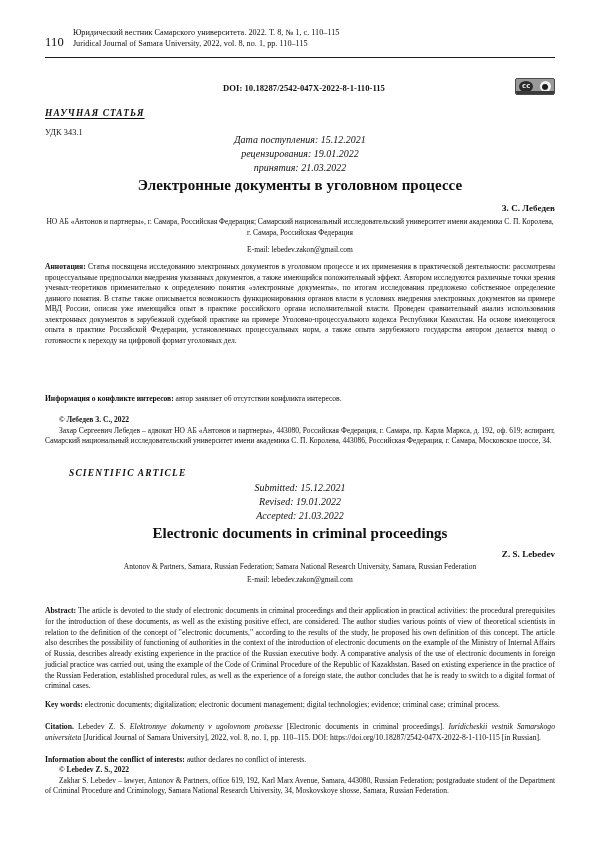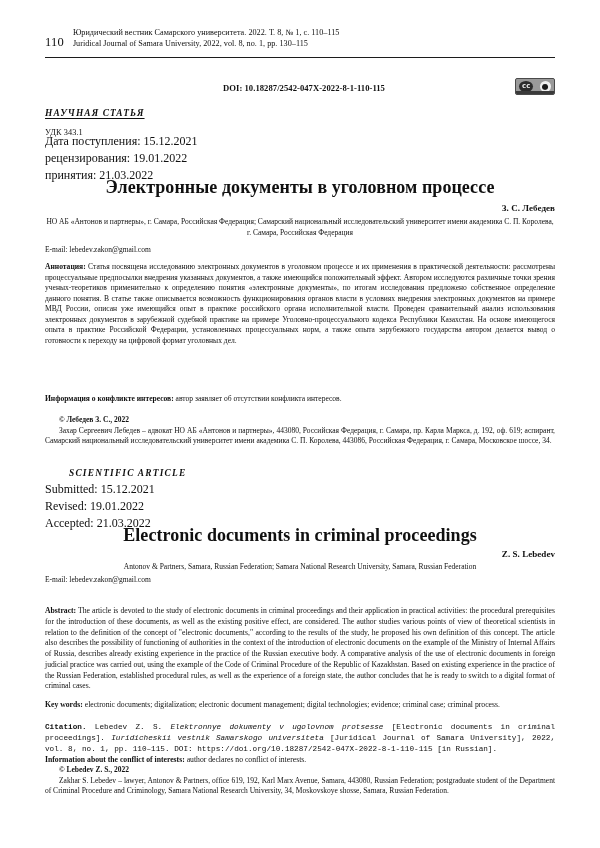--- a/index.html
+++ b/index.html
@@ -135,43 +135,44 @@
   .section-kicker.plain {
     text-decoration: none;
     letter-spacing: 1.2px;
     margin-left: 24px;
   }
   .udc {
     font-size: 8.3px;
     letter-spacing: 0.1px;
   }
   .dates {
-    text-align: left;
-    font-size: 12px;
+    text-align: center;
+    font-size: 10px;
     line-height: 1.42;
+    font-style: italic;
   }
   .art-title {
     text-align: center;
-    font-size: 18px;
+    font-size: 15px;
     font-weight: bold;
     letter-spacing: 0.05px;
   }
   .author {
     text-align: right;
     font-size: 9px;
     font-weight: bold;
     letter-spacing: 0.05px;
   }
   .affil {
     text-align: center;
     font-size: 7.5px;
     line-height: 1.45;
   }
   .email {
-    text-align: left;
+    text-align: center;
     font-size: 7.5px;
   }
   .abstract {
     font-size: 7.55px;
     line-height: 1.40;
     text-align: justify;
     text-justify: inter-word;
   }
   .abstract b, .meta b { font-weight: bold; }
   .meta {
@@ -199,21 +200,21 @@
 </style>
 </head>
 <body>
 
 <div class="page">
 
   <div class="runhead">
     <div class="folio">110</div>
     <div class="runhead-lines">
       <div>Юридический вестник Самарского университета. 2022. Т. 8, № 1, с. 110–115</div>
-      <div>Juridical Journal of Samara University, 2022, vol. 8, no. 1, pp. 130–115</div>
+      <div>Juridical Journal of Samara University, 2022, vol. 8, no. 1, pp. 110–115</div>
     </div>
   </div>
   <div class="runhead-rule"></div>
 
   <div class="doi-row">
     <div class="doi">DOI: 10.18287/2542-047X-2022-8-1-110-115</div>
     <div class="cc-badge">
       <span class="cc-mark">cc</span>
       <span class="cc-by">●</span>
       <span class="cc-strip"></span>
@@ -260,21 +261,21 @@
   <div class="col affil" style="top:562px;">Antonov &amp; Partners, Samara, Russian Federation; Samara National Research University, Samara, Russian Federation</div>
   <div class="col email" style="top:575px;">E-mail: lebedev.zakon@gmail.com</div>
 
   <div class="col eng-abs" style="top:594px;">
     <b>Abstract:</b><span> The article is devoted to the study of electronic documents in criminal proceedings and their application in practical activities: the procedural prerequisites for the introduction of these documents, as well as the existing positive effect, are considered. The author studies various points of view of theoretical scientists in relation to the definition of the concept of "electronic documents," according to the results of the study, he proposed his own definition of this concept. The article also describes the possibility of functioning of authorities in the context of the introduction of electronic documents on the example of the Ministry of Internal Affairs of Russia, describes already existing experience in the practice of the Russian executive body. A comparative analysis of the use of electronic documents in foreign judicial practice was carried out, using the example of the Code of Criminal Procedure of the Republic of Kazakhstan. Based on existing experience in the practice of the Russian Federation, established procedural rules, as well as the experience of a foreign state, the author concludes that he is ready to switch to a digital format of criminal cases.</span>
   </div>
 
   <div class="col eng-abs" style="top:688px;">
     <b>Key words:</b><span> electronic documents; digitalization; electronic document management; digital technologies; evidence; criminal case; criminal process.</span>
   </div>
-  <div class="col eng-abs" style="top:710px;font-family:Liberation Mono, monospace;">
+  <div class="col eng-abs" style="top:710px;">
     <b>Citation.</b><span> Lebedev Z. S. </span><span class="ital">Elektronnye dokumenty v ugolovnom protsesse</span><span> [Electronic documents in criminal proceedings]. </span><span class="ital">Iuridicheskii vestnik Samarskogo universiteta</span><span> [Juridical Journal of Samara University], 2022, vol. 8, no. 1, pp. 110–115. DOI: https://doi.org/10.18287/2542-047X-2022-8-1-110-115 [in Russian].</span>
   </div>
   <div class="col eng-abs" style="top:743px;">
     <b>Information about the conflict of interests:</b><span> author declares no conflict of interests.</span>
   </div>
 
   <div class="col copy-block" style="top:765px;">
     <div class="copy-head">© Lebedev Z. S., 2022</div>
     <div class="copy-body">Zakhar S. Lebedev – lawyer, Antonov &amp; Partners, office 619, 192, Karl Marx Avenue, Samara, 443080, Russian Federation; postgraduate student of the Department of Criminal Procedure and Criminology, Samara National Research University, 34, Moskovskoye shosse, Samara, Russian Federation.</div>
   </div>

